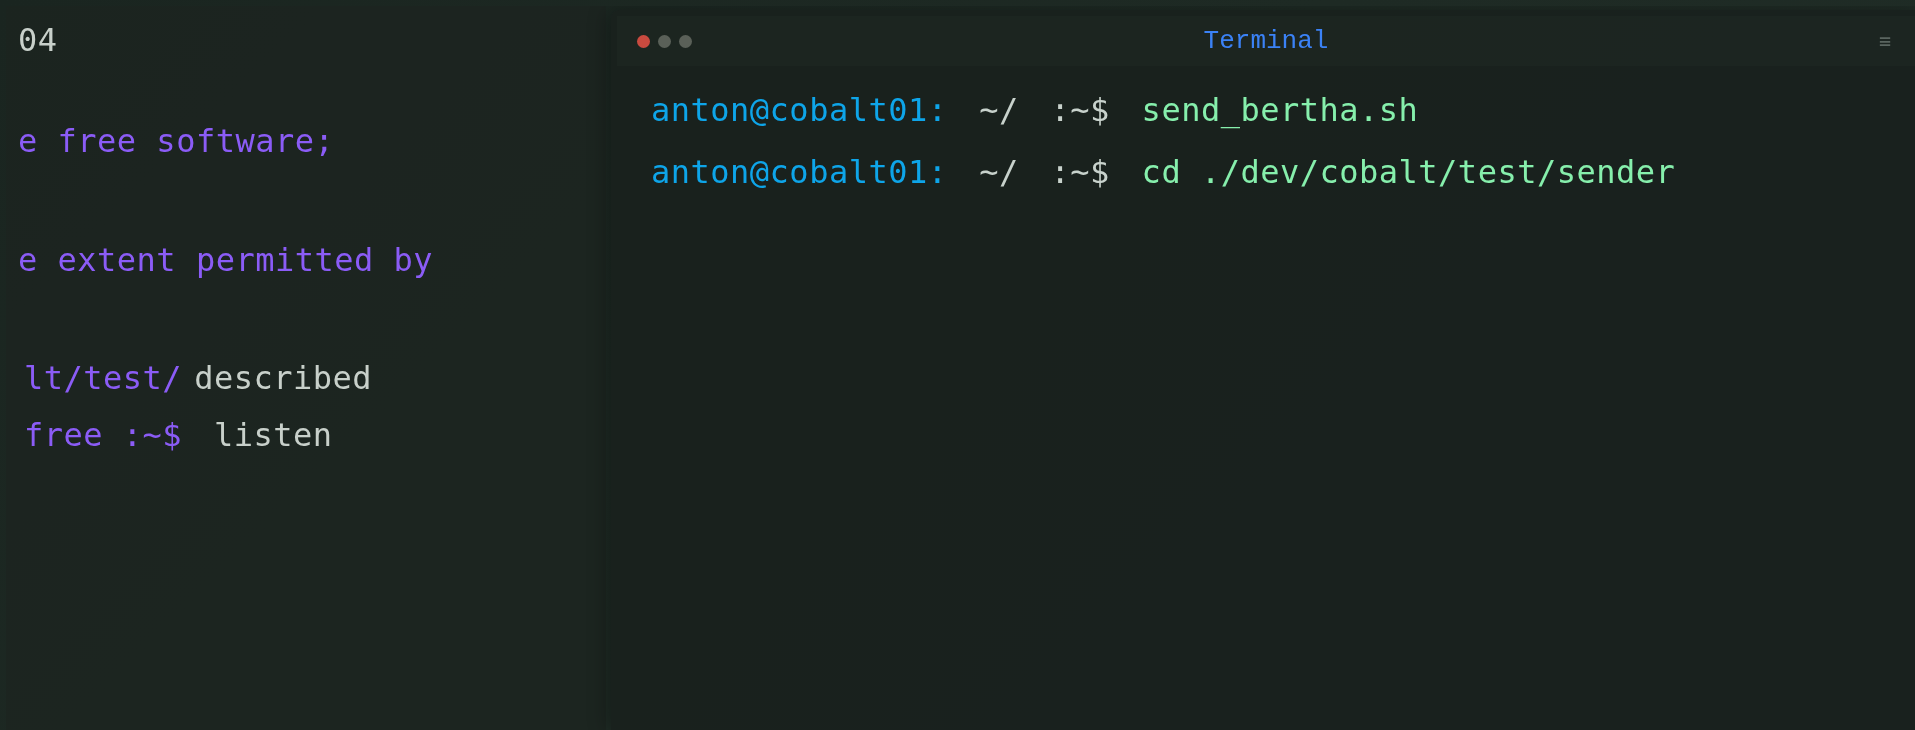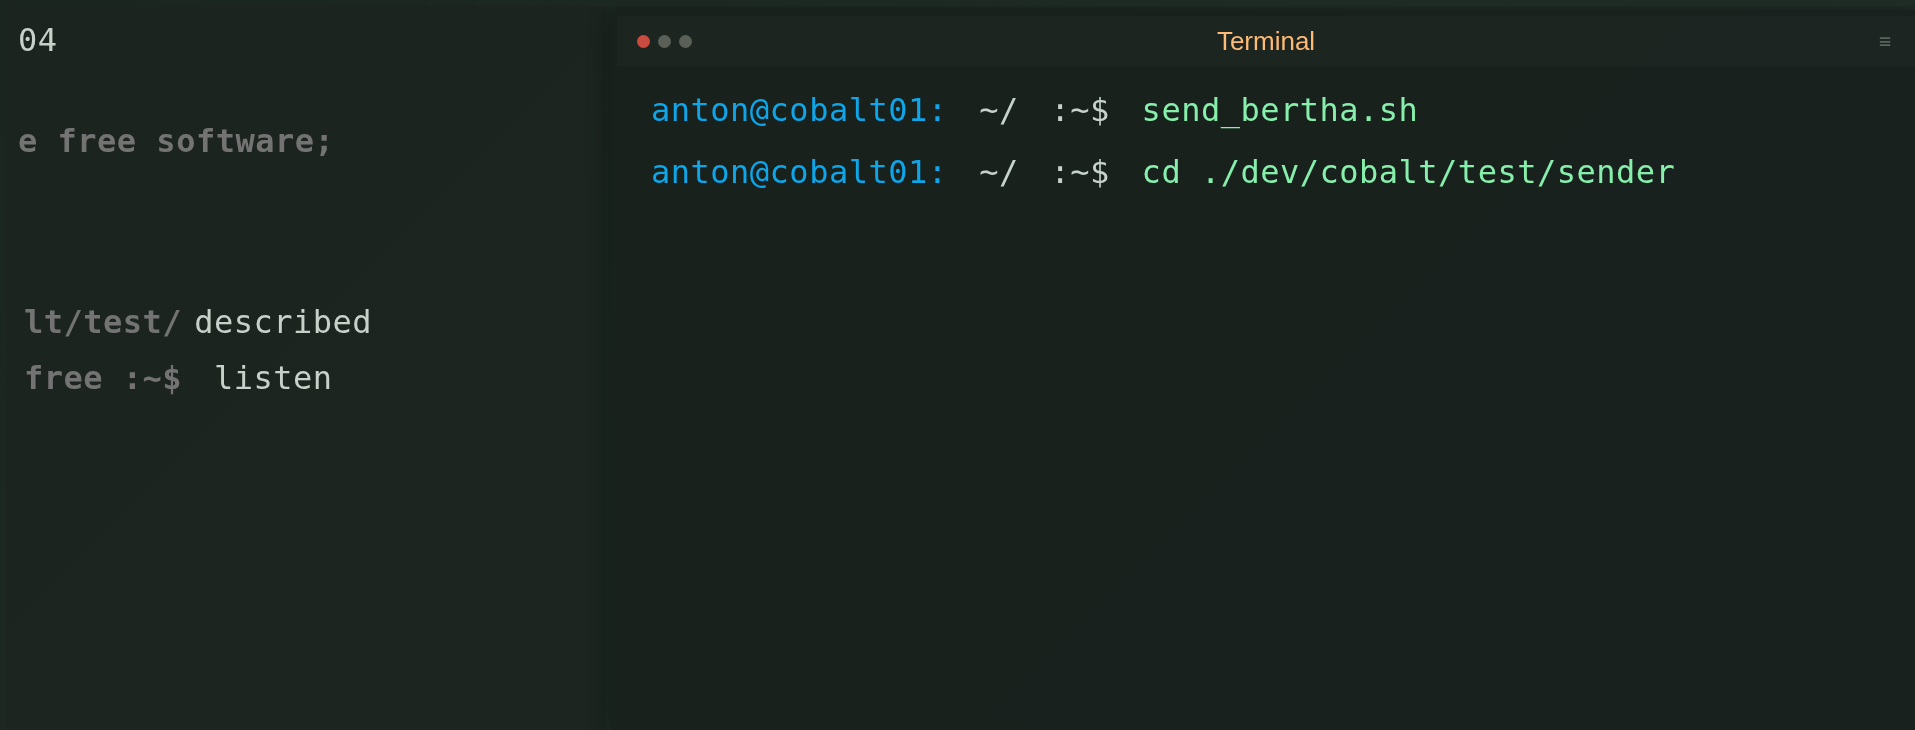--- a/index.html
+++ b/index.html
@@ -34,22 +34,21 @@
       padding-left: 0;
       letter-spacing: 0.5px;
       font-weight: 400;
     }
     
     .left-terminal .line {
       white-space: nowrap;
     }
     
     .left-terminal .dim {
-      color: #737373;
-      font-weight: bold;
+      color: #8b5cf6;
     }
     
     .left-terminal .bright {
       color: #c8d0ca;
       font-weight: 500;
     }
     
     .right-terminal {
       position: absolute;
       left: 605px;
@@ -92,23 +91,23 @@
     }
     
     .traffic-light.maximize {
       background: #5a6058;
     }
     
     .titlebar-title {
       position: absolute;
       left: 50%;
       transform: translateX(-50%);
-      color: #fdba74;
+      color: #3b82f6;
       font-size: 26px;
-      font-family: Liberation Sans, sans-serif;
+      font-family: Liberation Mono, monospace;
       font-weight: 400;
     }
     
     .titlebar-right-icon {
       position: absolute;
       right: 18px;
       color: #5a6560;
       font-size: 20px;
     }
     
@@ -156,20 +155,21 @@
 </head>
 <body>
 
 <div class="left-terminal">
   <div class="content">
     <div class="line bright">04</div>
     <div class="spacer"></div>
     <div class="line dim">e free software;</div>
     <div class="spacer"></div>
     <div class="spacer-sm"></div>
+    <div class="line dim">e extent permitted by</div>
     <div class="spacer"></div>
     <div class="spacer-sm"></div>
     <div class="line"><span class="dim">lt/test/</span><span class="bright">described</span></div>
     <div class="line"><span class="dim">free :~$  </span><span class="bright">listen</span></div>
   </div>
 </div>
 
 <div class="right-terminal">
   <div class="titlebar">
     <div class="traffic-lights">

